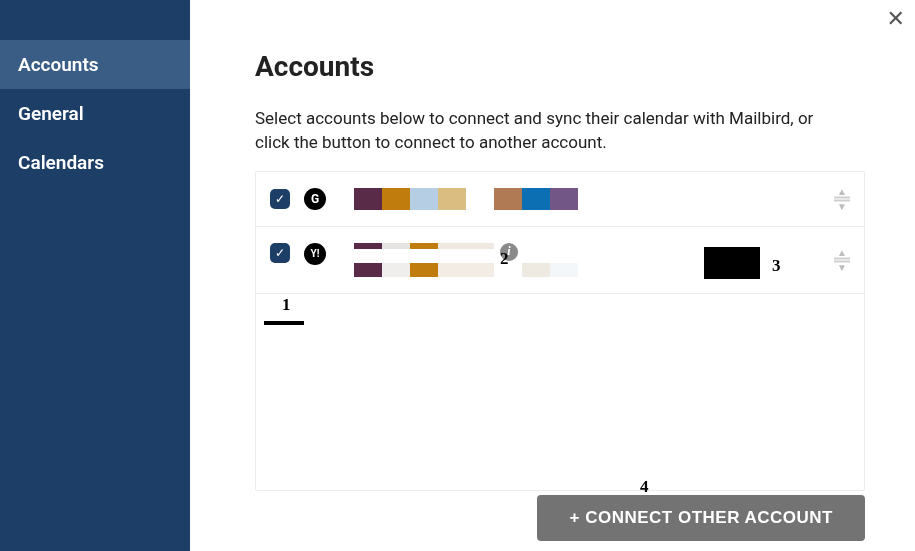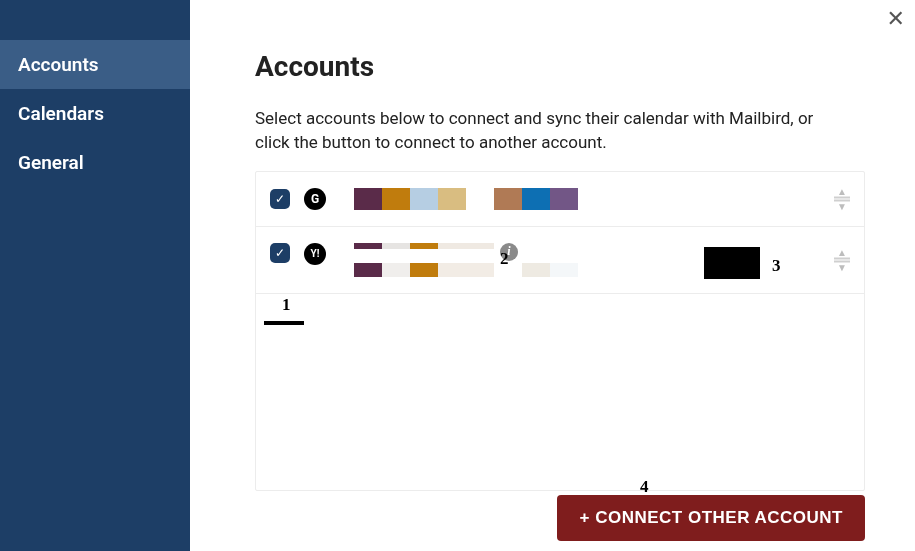--- a/index.html
+++ b/index.html
@@ -168,43 +168,43 @@
     .row2-blocks {
       display: flex;
       margin-top: 2px;
     }
     .row2-blocks .swatch { height:14px; }
     
     .connect-btn {
       position: absolute;
       right: 50px;
       bottom: 10px;
-      background: #7f1d1d;
+      background: #737373;
       color: #fff;
       border: none;
       font-size: 17px;
       font-weight: 700;
       letter-spacing: 0.5px;
-      padding: 13px 22px;
+      padding: 13px 32px;
       border-radius: 4px;
       cursor: pointer;
     }
   </style>
 </head>
 <body>
 
 <nav class="sidebar">
   <div class="sidebar-item active">
     <span>Accounts</span>
   </div>
   <div class="sidebar-item">
+    <span>General</span>
+  </div>
+  <div class="sidebar-item">
     <span>Calendars</span>
-  </div>
-  <div class="sidebar-item">
-    <span>General</span>
   </div>
 </nav>
 
 <main class="main">
   <div class="close-icon">✕</div>
 
   <h1 class="page-title">Accounts</h1>
   <p class="description">Select accounts below to connect and sync their calendar with Mailbird, or click the button to connect to another account.</p>
 
   <div class="account-list">

